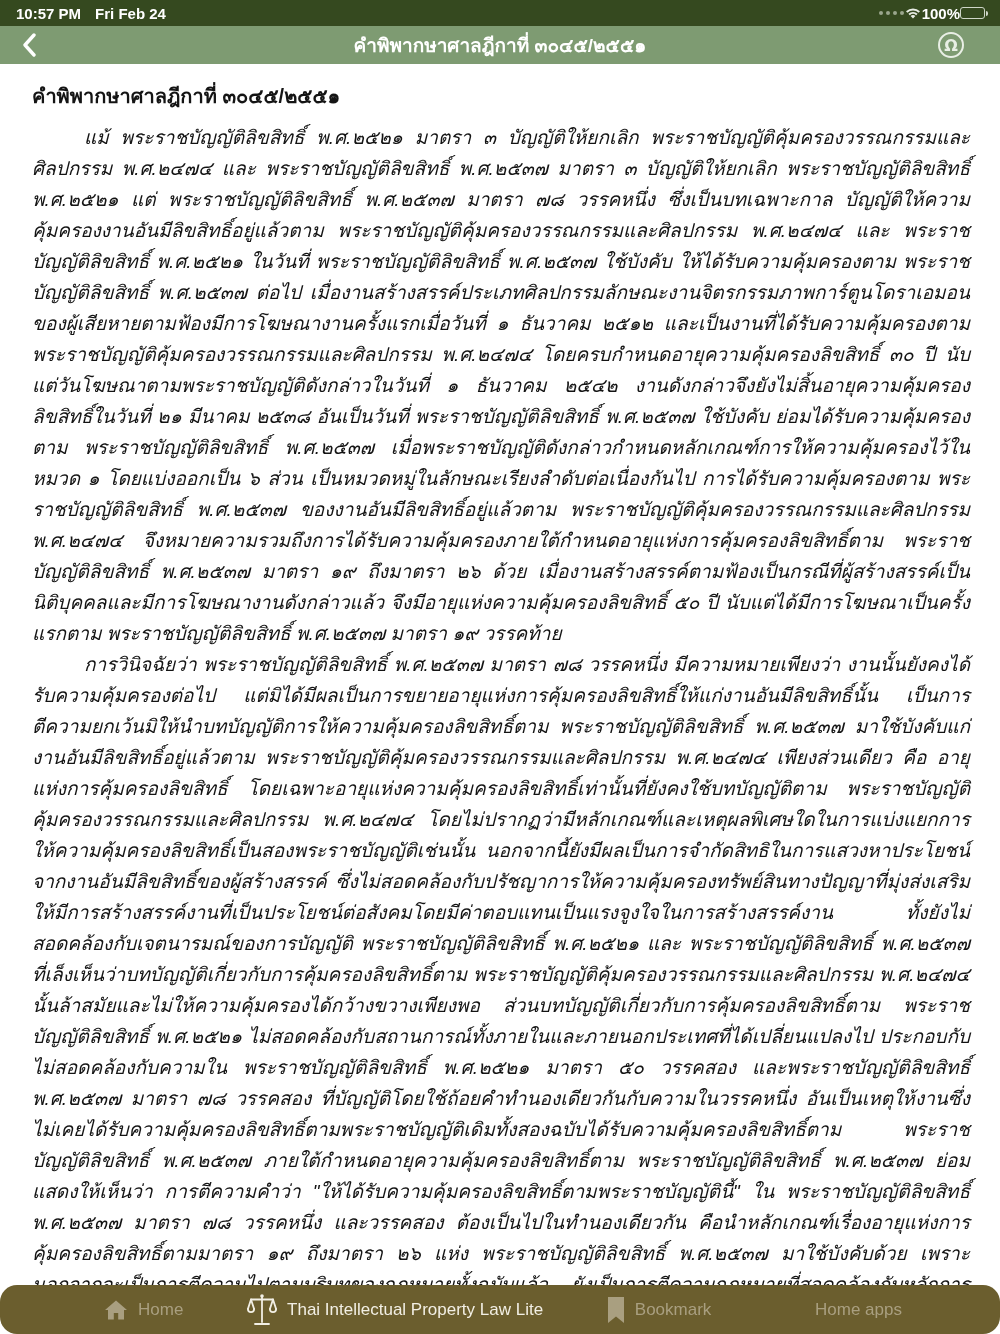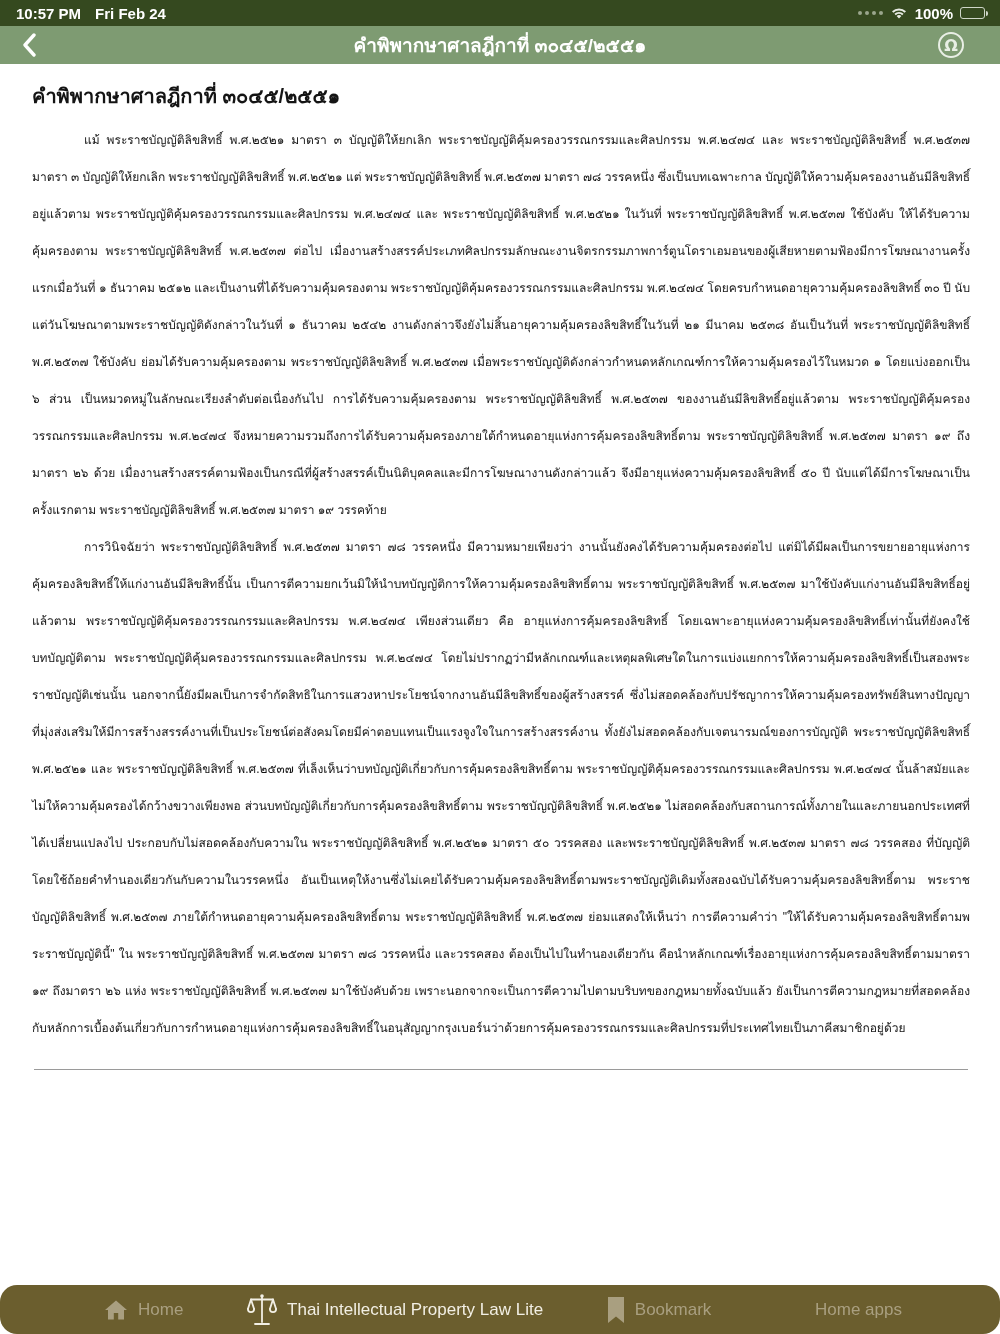--- a/index.html
+++ b/index.html
@@ -14,21 +14,21 @@
   
   .status-bar {
     position: absolute; top: 0; left: 0; right: 0; height: 26px;
     background: #35491f;
     color: #ffffff;
     display: flex; align-items: center; justify-content: space-between;
     padding: 0 12px 0 16px;
     font-size: 15px; font-weight: bold; text-align: center;
   }
   .status-left { display: flex; gap: 14px; align-items: center; }
-  .status-right { display: flex; gap: 7px; align-items: center; }
+  .status-right { display: flex; align-items: center; }
   .cell-dots { display: flex; gap: 3px; align-items: flex-end; }
   .cell-dots span { width: 4px; height: 4px; border-radius: 50%; background: #9aa68d; display: block; }
   .battery-body {
     width: 25px; height: 12px; border: 1px solid #cfd6c8; border-radius: 3px;
     position: relative; padding: 1px;
   }
   .battery-fill { background: #0d1a07; height: 100%; width: 100%; border-radius: 1px; }
   .battery-cap { width: 2px; height: 5px; background: #cfd6c8; border-radius: 0 2px 2px 0; margin-left: 1px; }
 
   
@@ -60,23 +60,24 @@
 
   
   .content {
     position: absolute; top: 64px; left: 0; right: 0; bottom: 49px;
     background: #ffffff;
     padding: 16px 30px 0 32px;
     color: #141414;
   }
   .doc-heading { font-size: 20px; font-weight: bold; margin-bottom: 10px; }
   .doc-paragraph {
-    font-size: 12px; line-height: 37px;
+    font-size: 19px; line-height: 31px;
     text-align: justify;
     text-indent: 52px;
+    font-style: italic;
   }
   .divider { border: none; border-top: 1px solid #9a9a9a; margin: 22px 2px 0 2px; }
 
   
   .toolbar {
     position: absolute; bottom: 0; left: 0; right: 0; height: 49px;
     background: #6b5e2e;
     display: flex; align-items: center; justify-content: space-between;
     padding: 0 98px 0 104px;
     border-radius: 17px;

